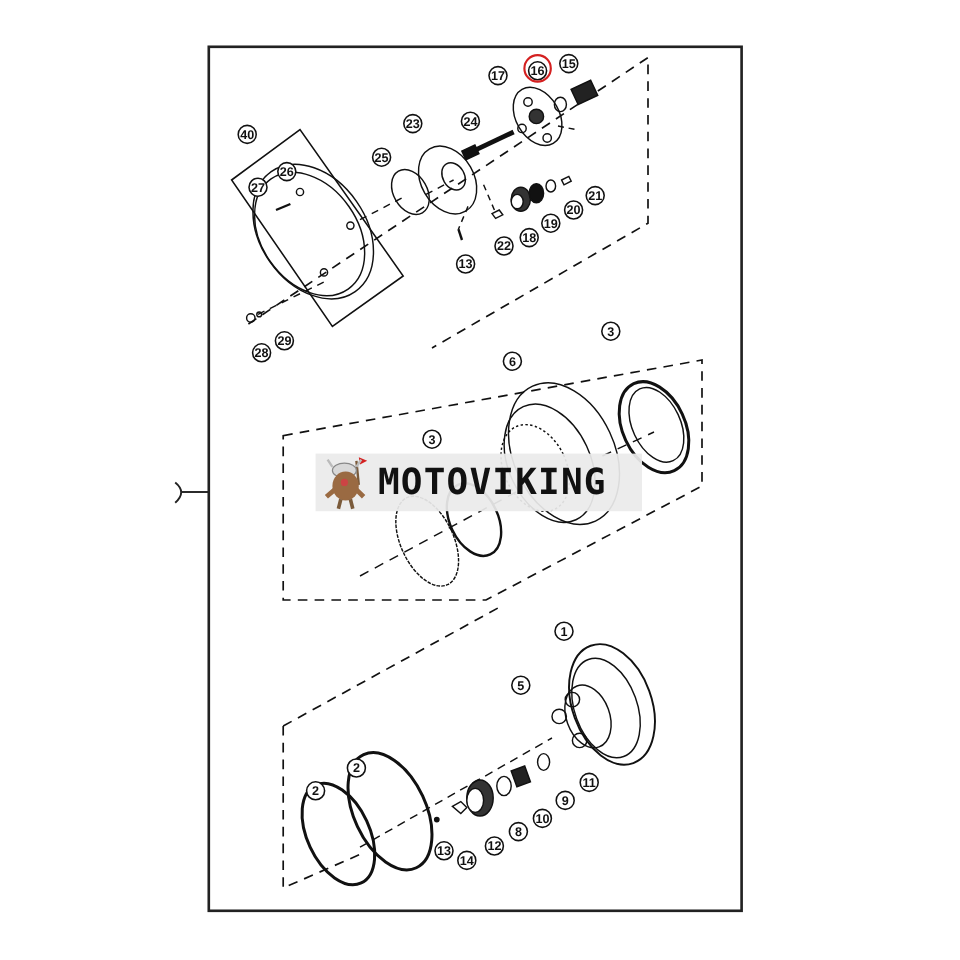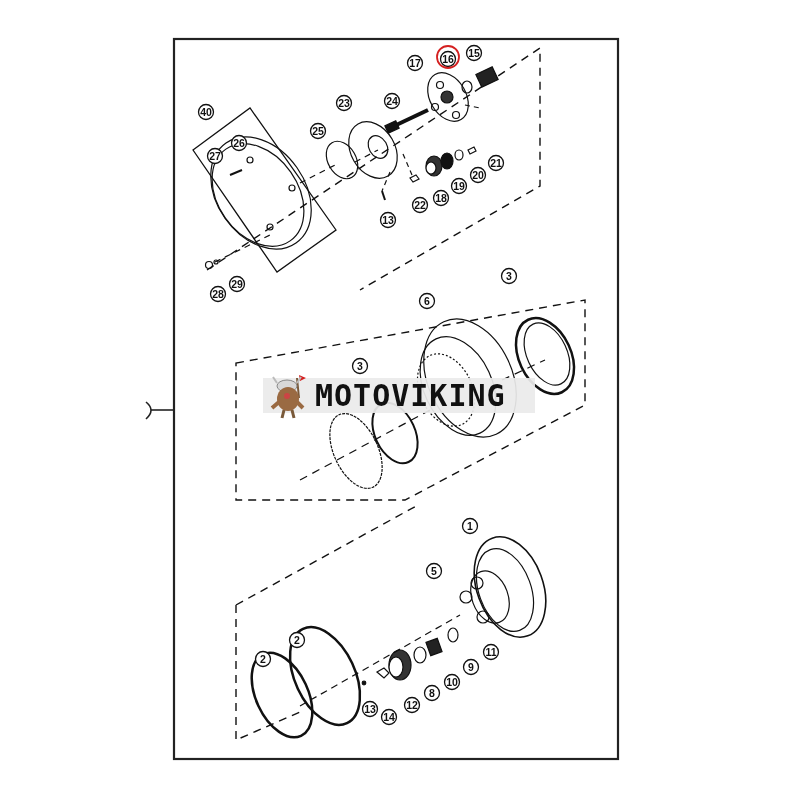--- a/index.html
+++ b/index.html
@@ -1,20 +1,20 @@
 <!DOCTYPE html>
 <html><head>
 <meta charset="utf-8">
 <style>
   html, body { margin: 0; padding: 0; background: #ffffff; }
   body { width: 800px; height: 800px; position: relative; overflow: hidden; font-family: "Liberation Sans", sans-serif; }
   #diagram { position: absolute; left: 0; top: 0; width: 800px; height: 800px; }
   .callout-text { font-family: "Liberation Sans", sans-serif; font-size: 10.5px; font-weight: bold; fill: #111; }
   .watermark {
-    position: absolute; left: 263px; top: 378px; width: 272px; height: 35px;
+    position: absolute; left: 263px; top: 378px; width: 272px; height: 48px;
     background: rgba(235,235,235,0.93); border-radius: 0;
     display: flex; align-items: center;
   }
   .wm-mascot { width: 46px; height: 48px; margin-left: 4px; }
   .wm-text {
     font-family: "DejaVu Sans Mono", monospace; font-weight: bold; font-size: 30px;
     color: #111; letter-spacing: 1px; margin-left: 2px;
   }
 </style>
 </head>

